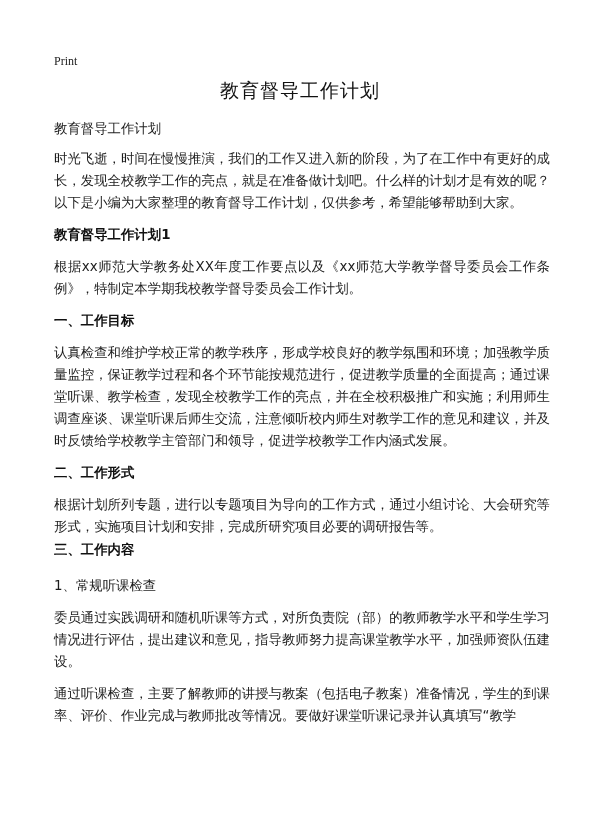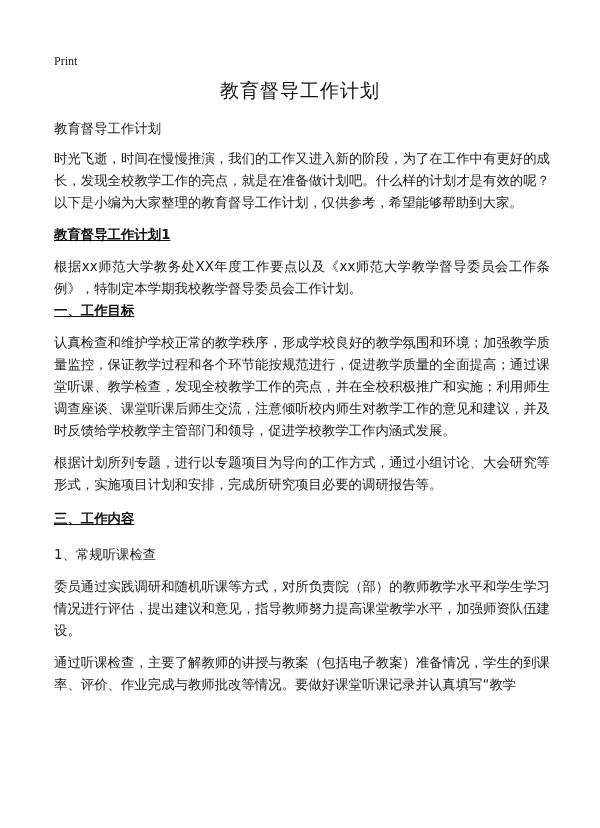--- a/index.html
+++ b/index.html
@@ -16,35 +16,36 @@
     position: absolute; left: 0; width: 600px; top: 78px; margin: 0;
     text-align: center; font-size: 19px; font-weight: normal; color: #111;
     letter-spacing: 1px;
   }
   .content { position: absolute; left: 54px; top: 118px; width: 496px; }
   .p {
     margin: 0; font-size: 13.4px; line-height: 22px; color: #1c1c1c;
     text-align: justify;
   }
   .h {
-    margin: 0; font-size: 13.4px; line-height: 22px; font-weight: bold; color: #111; text-decoration: underline;
+    margin: 0; font-size: 13.4px; line-height: 22px; font-weight: bold; color: #111;
   }
 </style>
 </head>
 <body>
 
 <a class="print-link">Print</a>
 
 <h1 class="doc-title">教育督导工作计划</h1>
 
 <div class="content">
   <p class="p">教育督导工作计划</p>
   <p class="p" style="margin-top:8px">时光飞逝，时间在慢慢推演，我们的工作又进入新的阶段，为了在工作中有更好的成长，发现全校教学工作的亮点，就是在准备做计划吧。什么样的计划才是有效的呢？以下是小编为大家整理的教育督导工作计划，仅供参考，希望能够帮助到大家。</p>
   <p class="h" style="margin-top:10px">教育督导工作计划1</p>
   <p class="p" style="margin-top:10px">根据xx师范大学教务处XX年度工作要点以及《xx师范大学教学督导委员会工作条例》，特制定本学期我校教学督导委员会工作计划。</p>
-  <p class="h" style="">一、工作目标</p>
+  <p class="h" style="margin-top:10px">一、工作目标</p>
   <p class="p" style="margin-top:10px">认真检查和维护学校正常的教学秩序，形成学校良好的教学氛围和环境；加强教学质量监控，保证教学过程和各个环节能按规范进行，促进教学质量的全面提高；通过课堂听课、教学检查，发现全校教学工作的亮点，并在全校积极推广和实施；利用师生调查座谈、课堂听课后师生交流，注意倾听校内师生对教学工作的意见和建议，并及时反馈给学校教学主管部门和领导，促进学校教学工作内涵式发展。</p>
+  <p class="h" style="margin-top:10px">二、工作形式</p>
   <p class="p" style="margin-top:10px">根据计划所列专题，进行以专题项目为导向的工作方式，通过小组讨论、大会研究等形式，实施项目计划和安排，完成所研究项目必要的调研报告等。</p>
-  <p class="h" style="margin-top:12px">三、工作内容</p>
+  <p class="h" style="margin-top:1px">三、工作内容</p>
   <p class="p" style="margin-top:14px">1、常规听课检查</p>
   <p class="p" style="margin-top:10px">委员通过实践调研和随机听课等方式，对所负责院（部）的教师教学水平和学生学习情况进行评估，提出建议和意见，指导教师努力提高课堂教学水平，加强师资队伍建设。</p>
   <p class="p" style="margin-top:10px">通过听课检查，主要了解教师的讲授与教案（包括电子教案）准备情况，学生的到课率、评价、作业完成与教师批改等情况。要做好课堂听课记录并认真填写“教学</p>
 </div>
 
 </body></html>

